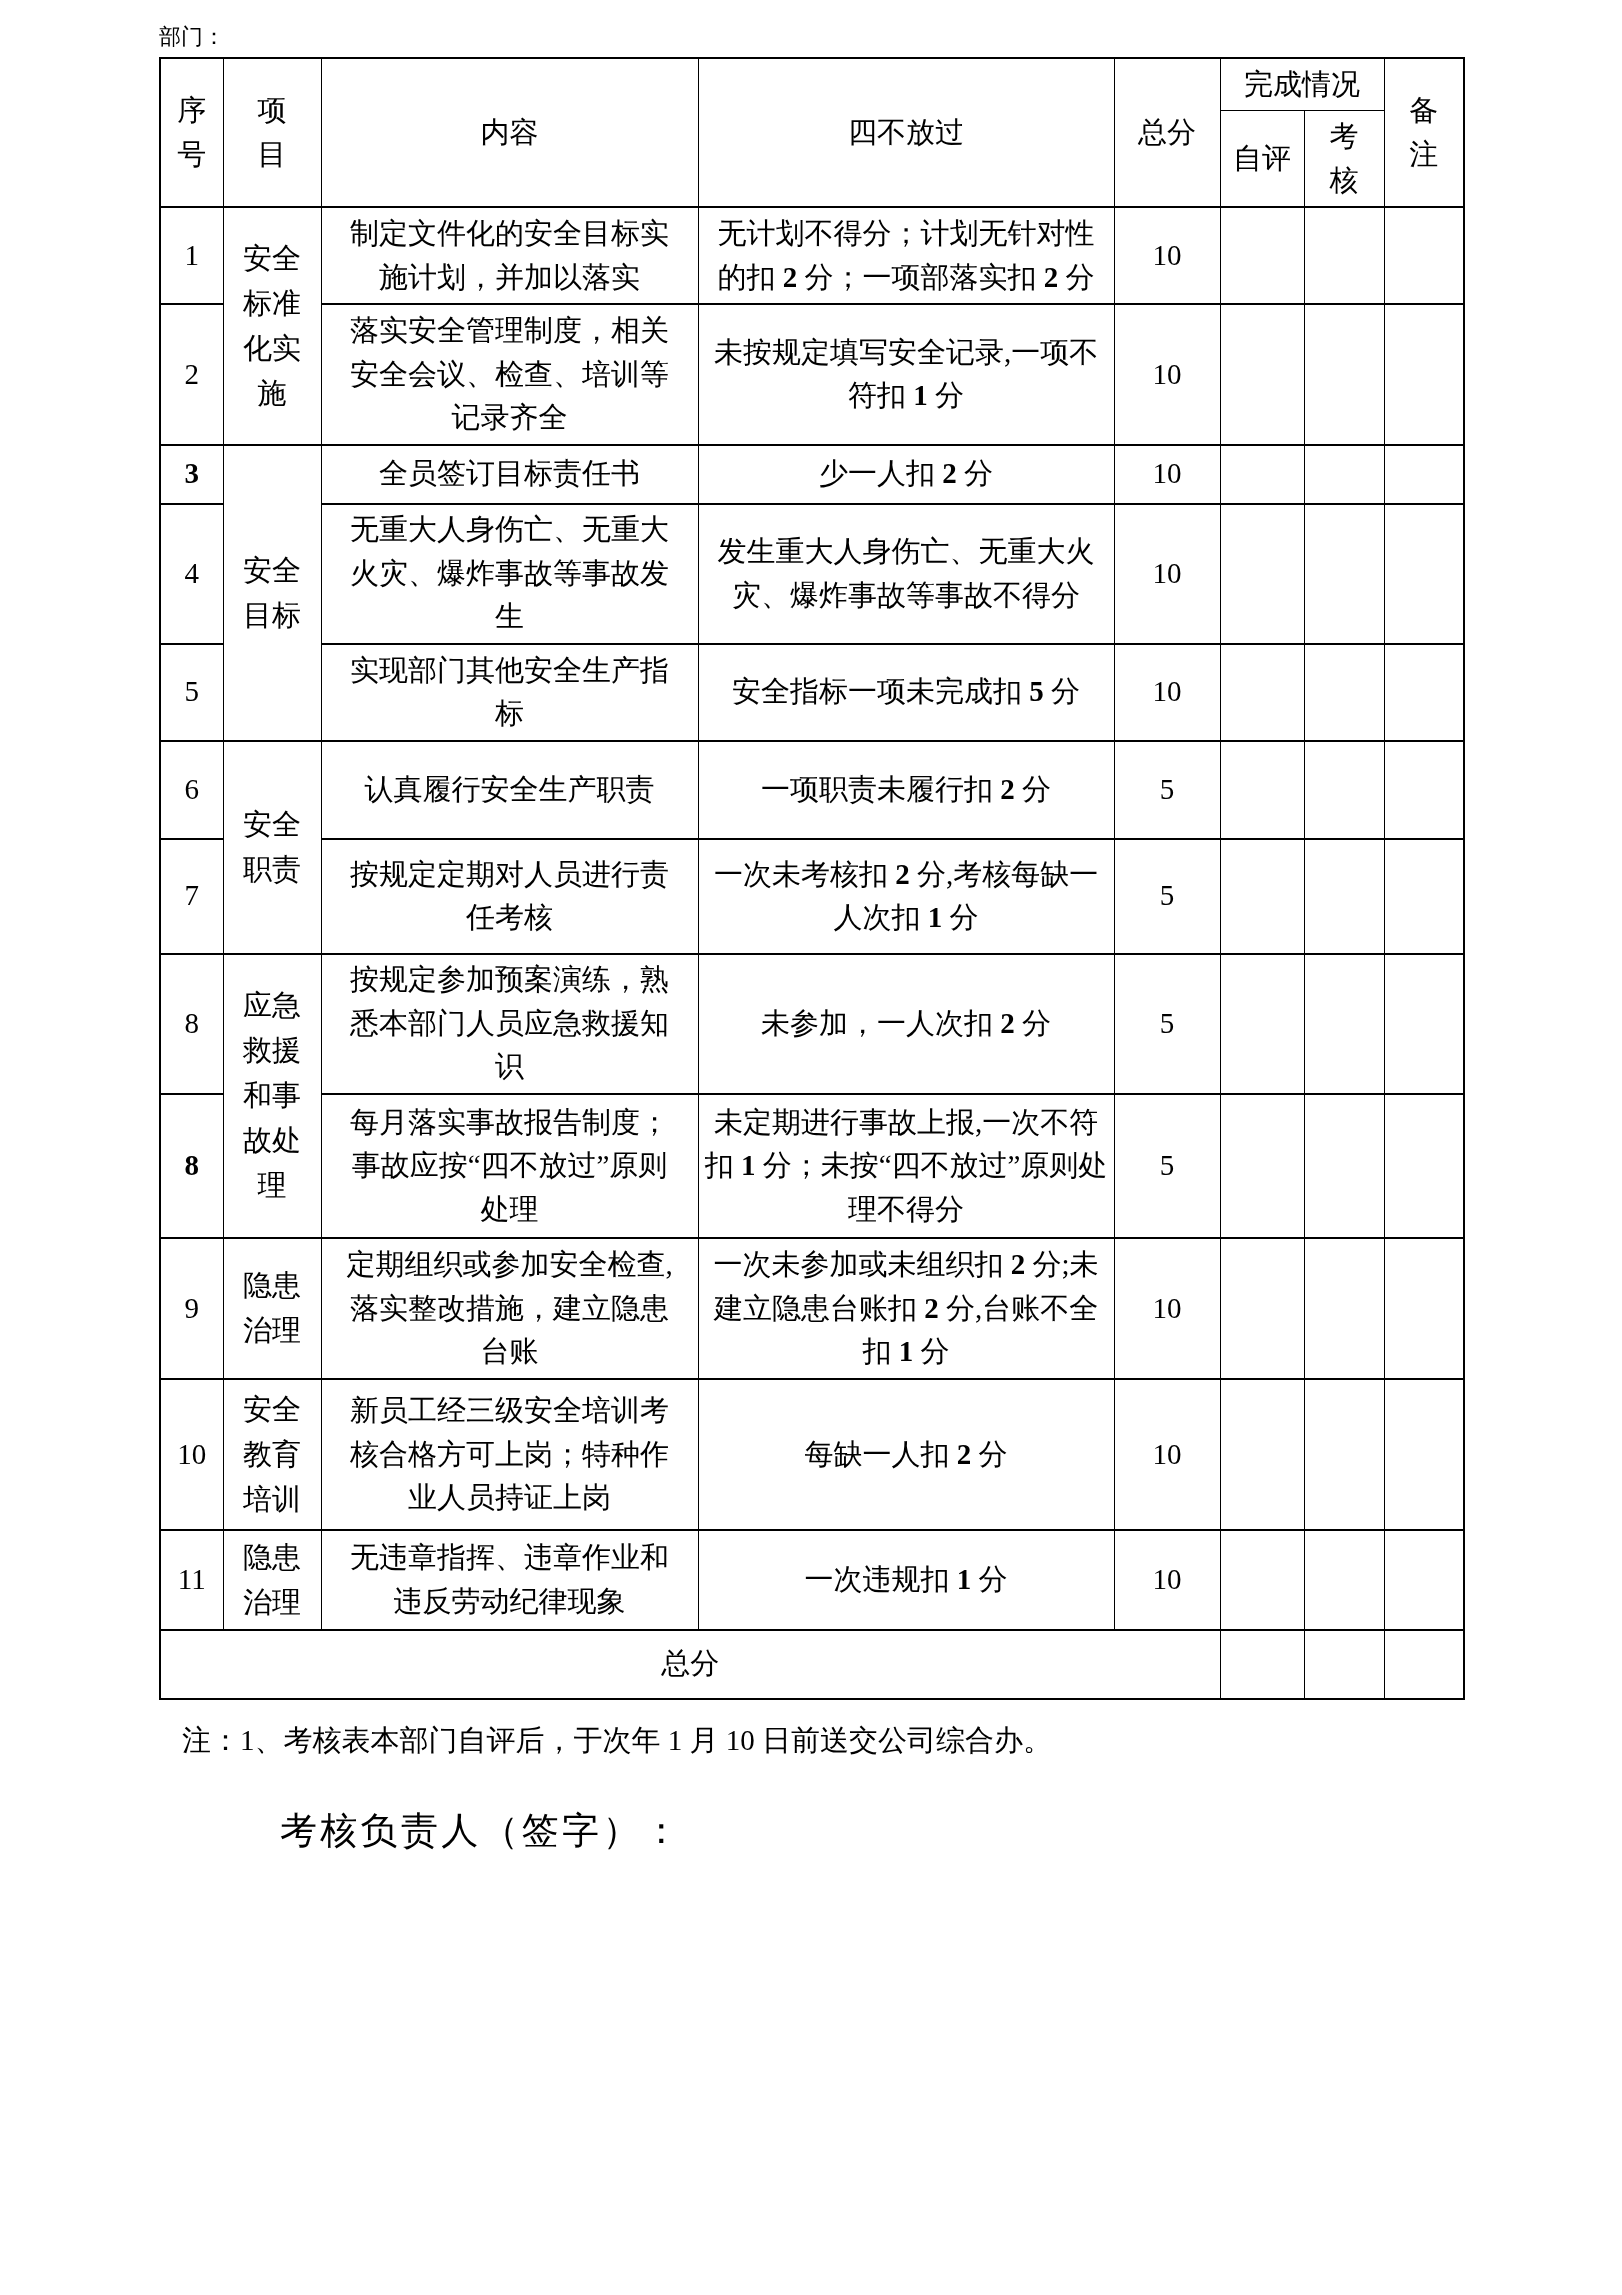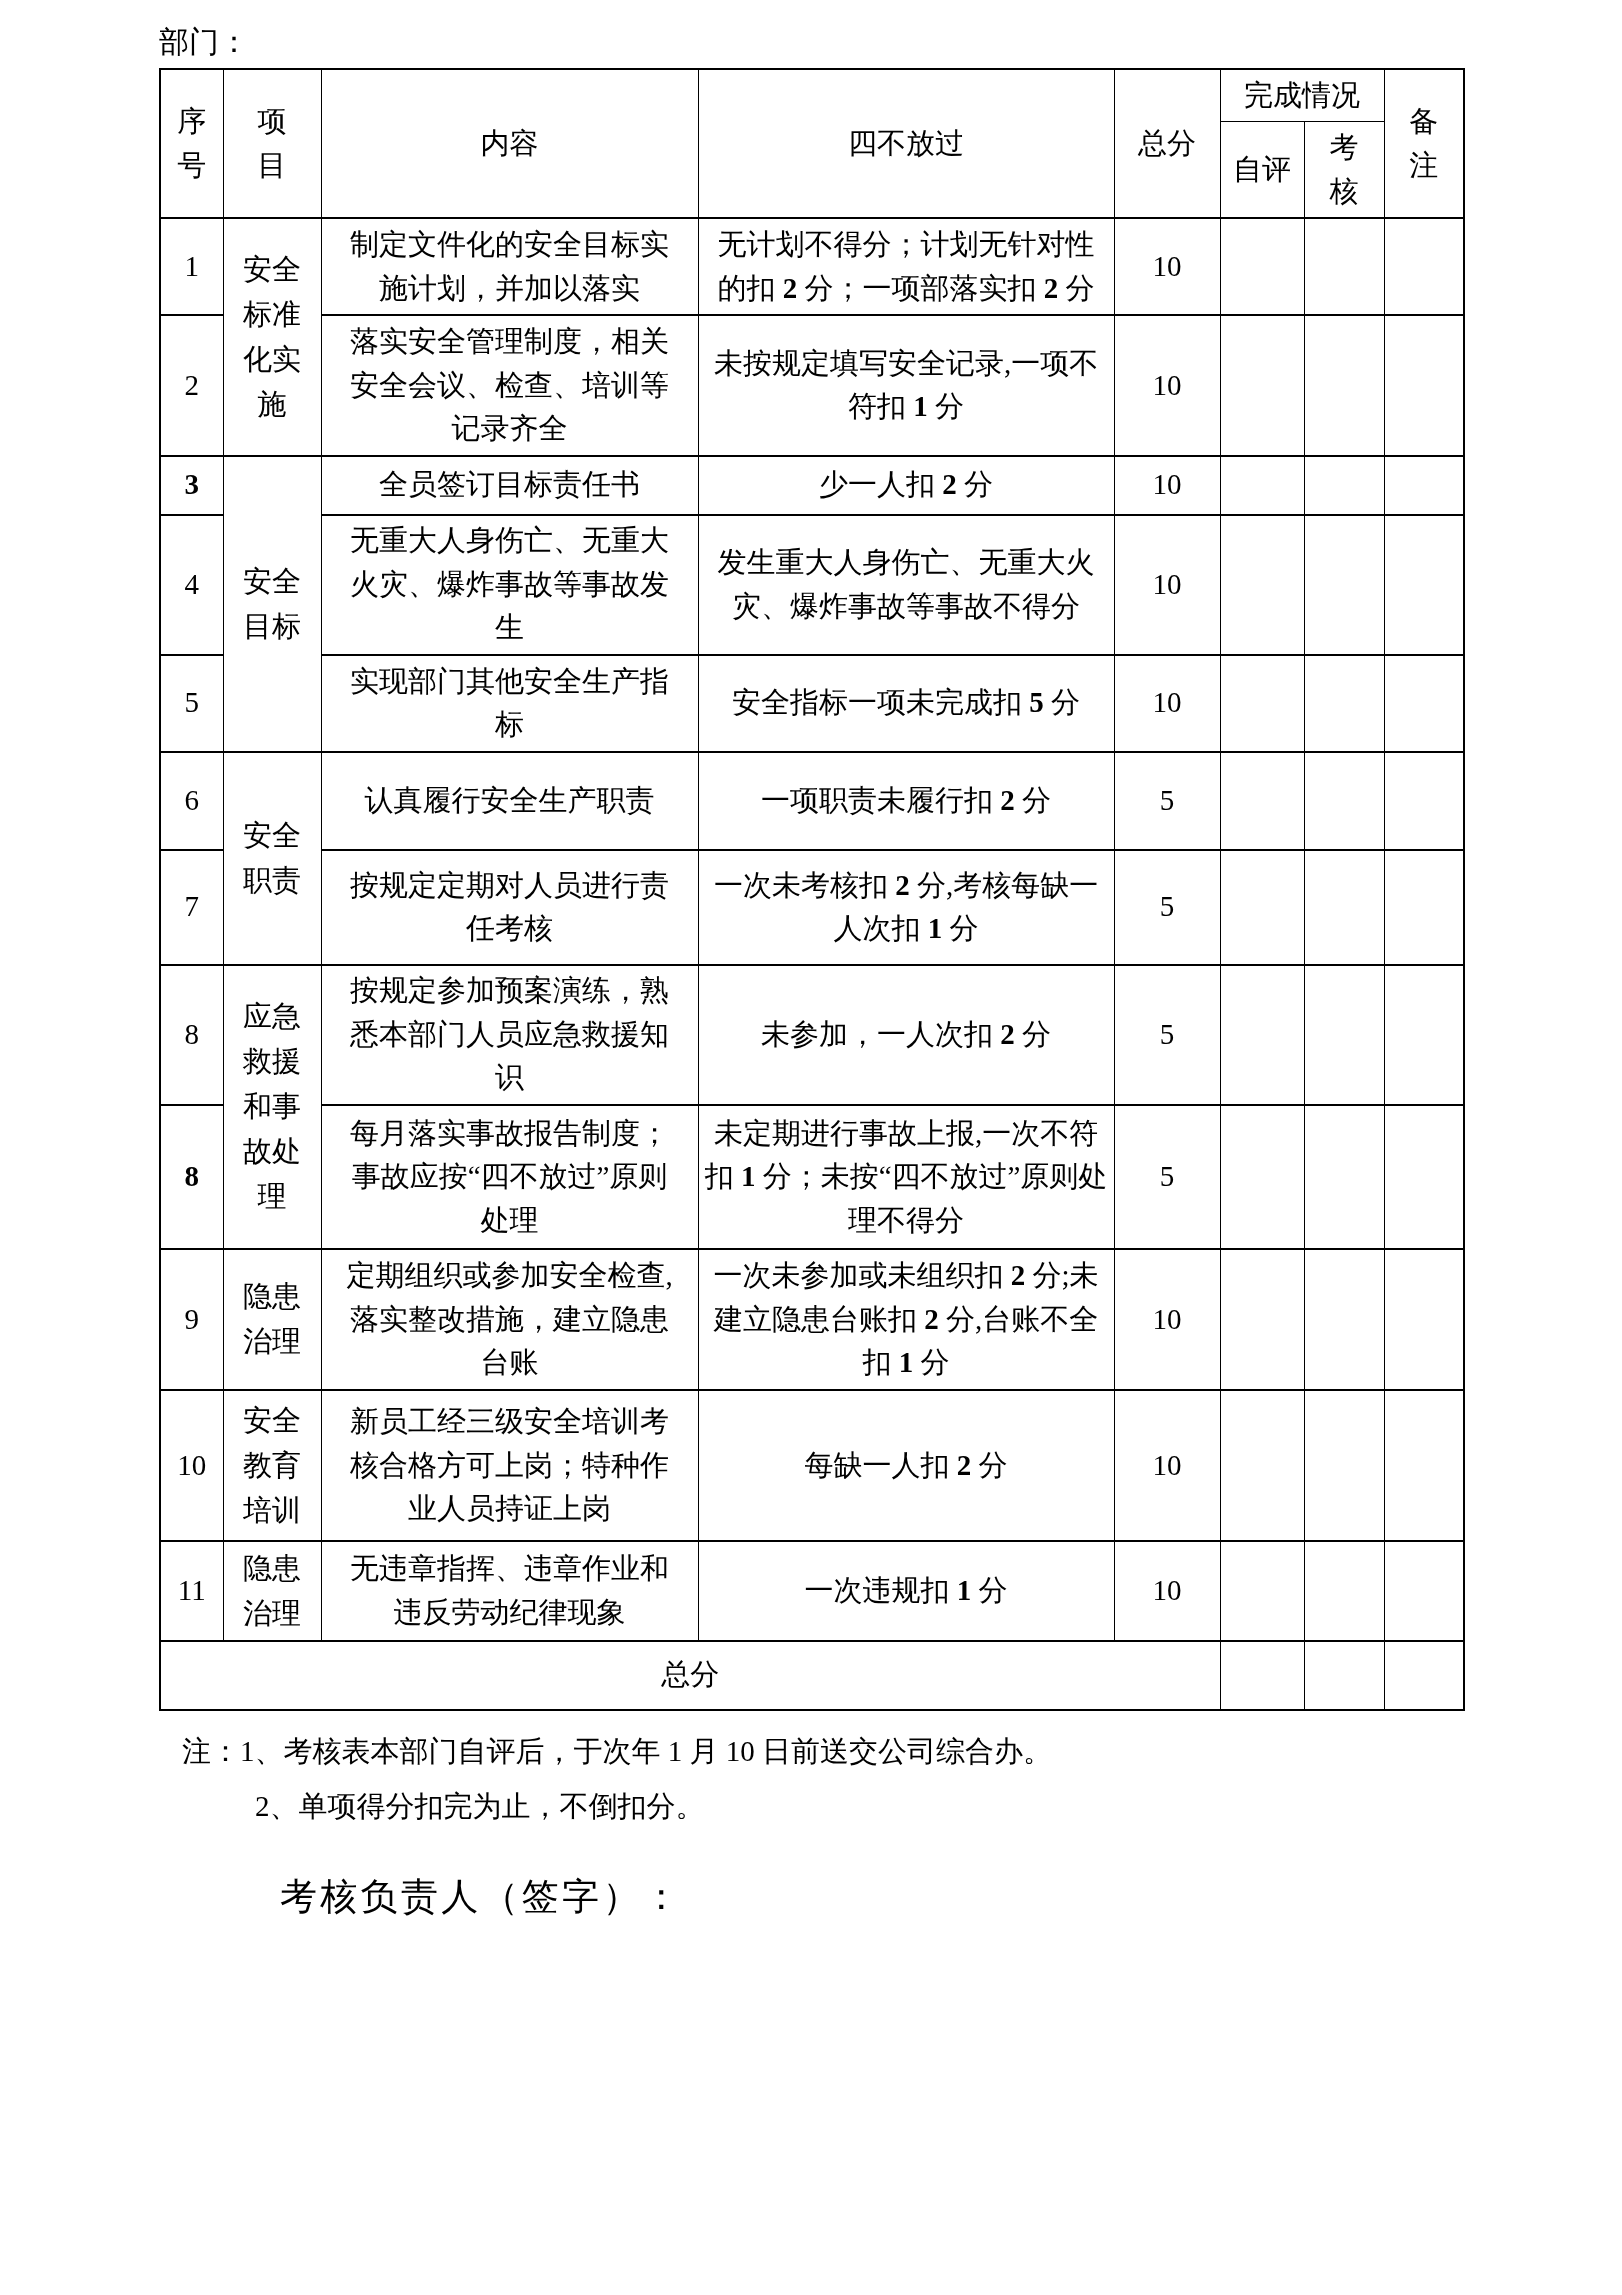--- a/index.html
+++ b/index.html
@@ -19,21 +19,21 @@
     white-space:nowrap;
   }
   .title .year{
     border-bottom:3.3px solid #000;
     padding:0 10.5px;
     font-family:"Liberation Serif","DejaVu Serif",serif;
   }
 
   .dept{
     margin:22px 0 5.2px 159px;
-    font-size:30px;
+    font-size:22px;
   }
 
   table{
     margin-left:159px;
     width:1305px;
     table-layout:fixed;
     border-collapse:collapse;
     border:2.6px solid #000;
   }
   th,td{
@@ -237,19 +237,18 @@
         <td colspan="5">总分</td>
         <td></td>
         <td></td>
         <td></td>
       </tr>
     </tbody>
   </table>
 
   <div class="notes">
     <div>注：1、考核表本部门自评后，于次年 1 月 10 日前送交公司综合办。</div>
-    <div class="note2">2、单项得分扣完为止，不倒扣分。</div>
   </div>
 
   <div class="sig">考核负责人（签字）：</div>
 
 </div>
 
 
 </body></html>

